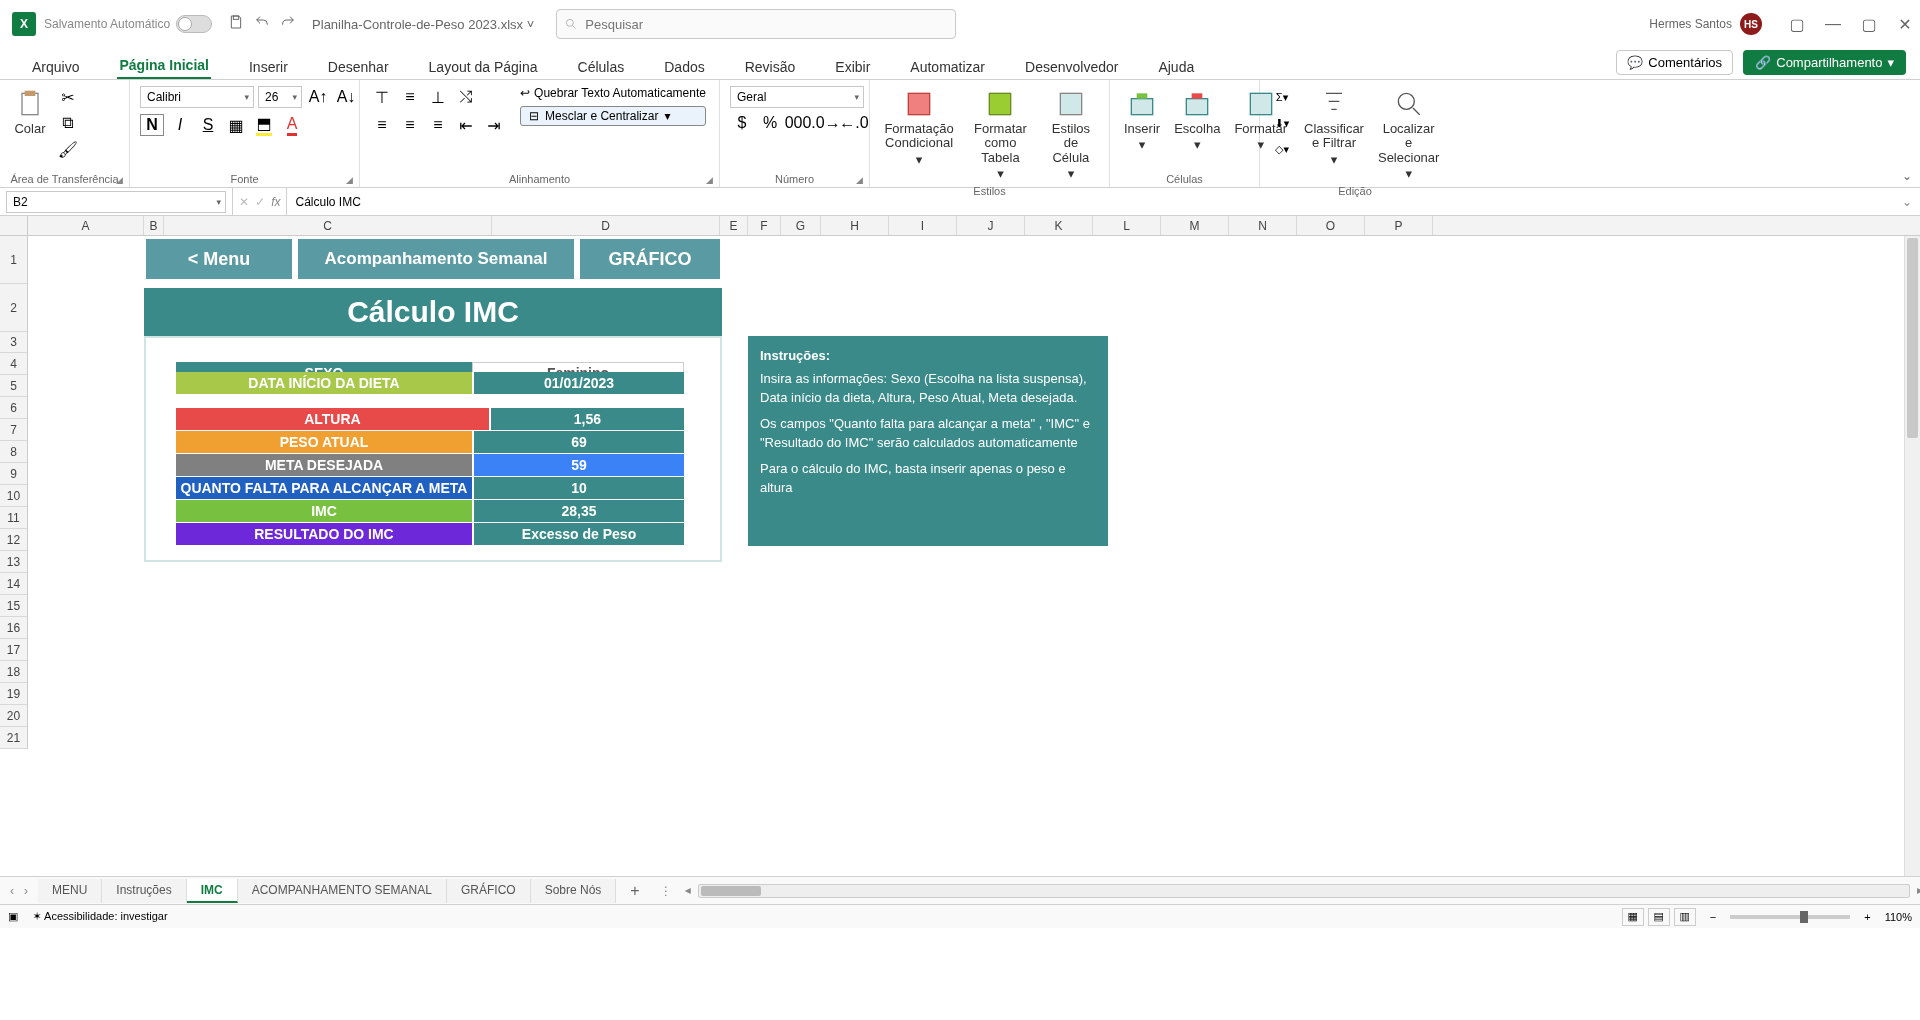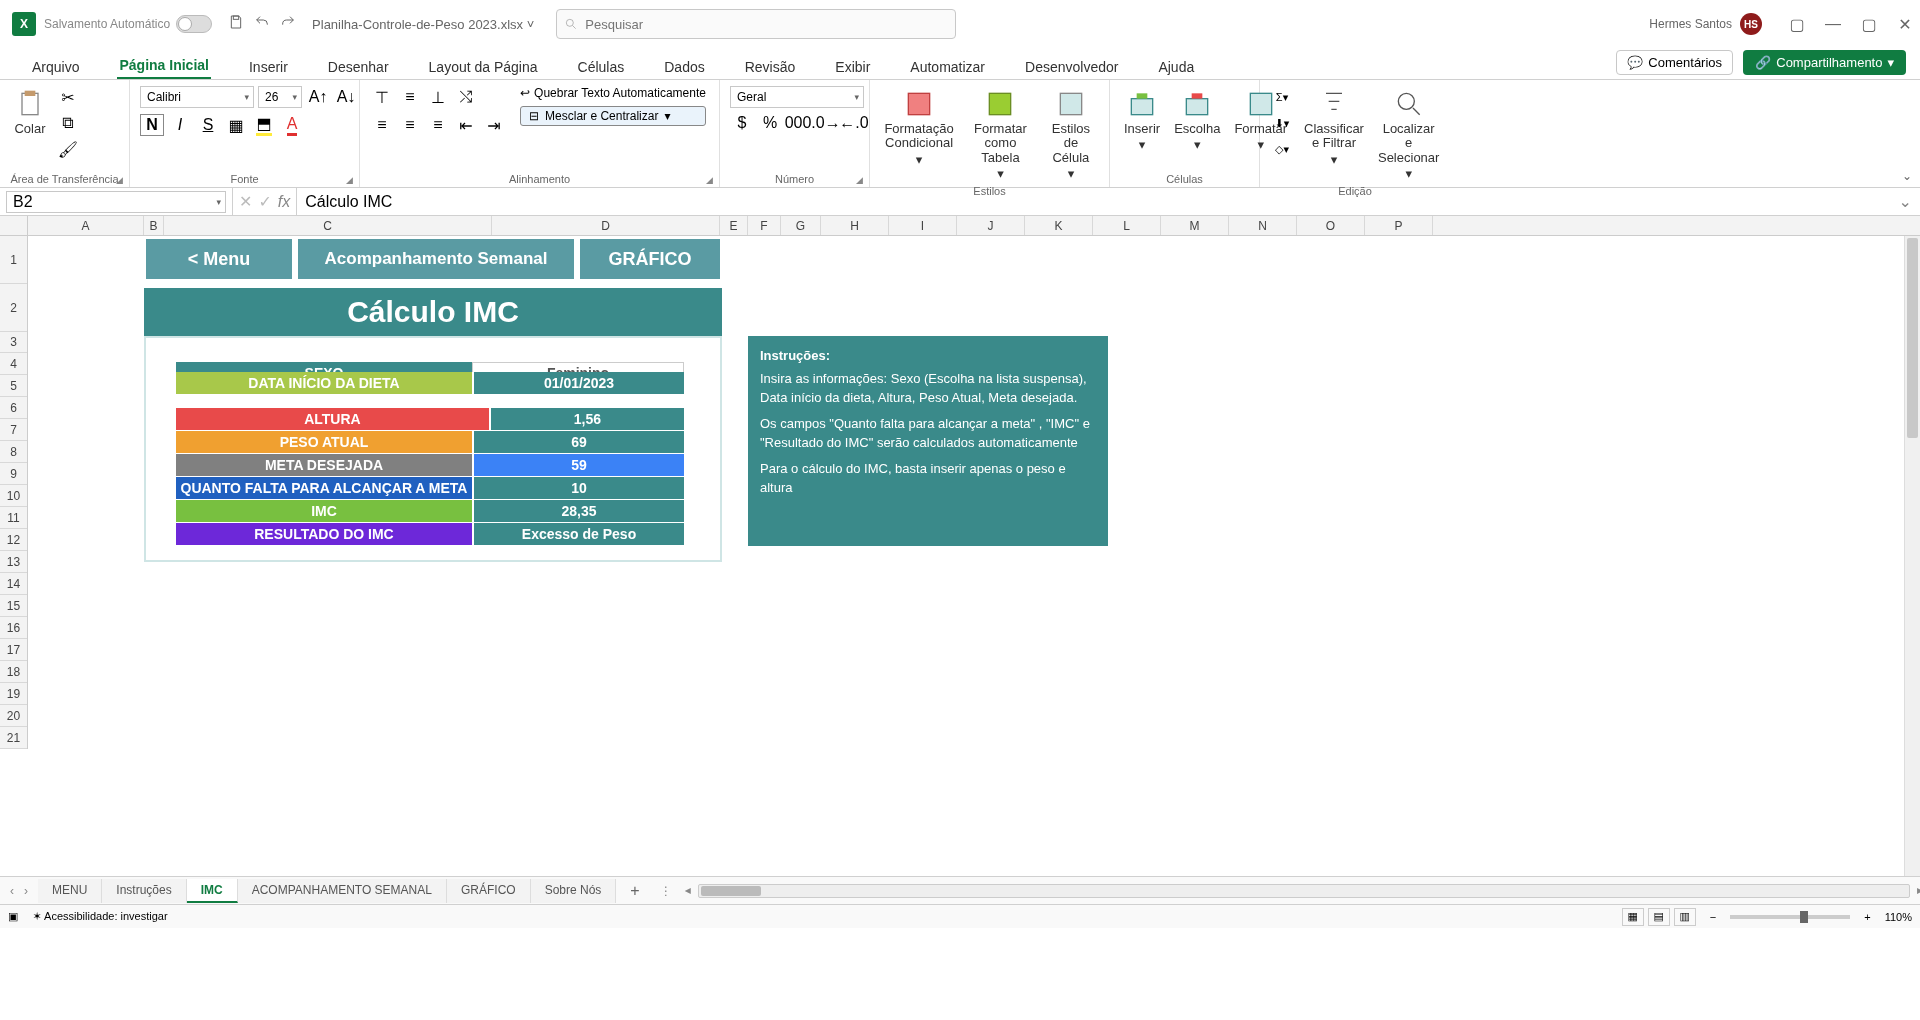--- a/index.html
+++ b/index.html
@@ -37,21 +37,21 @@
   .ribbon-group .label .launcher { position: absolute; right: -4px; bottom: 0; font-size: 9px; color: #888; }
   .big-btn { display: flex; flex-direction: column; align-items: center; font-size: 13px; color: #333; gap: 2px; padding: 2px 4px; text-align:center; line-height:1.1; }
   .big-btn svg { width: 32px; height: 32px; }
   .mini-row { display: flex; gap: 4px; }
   .mini-btn { width: 24px; height: 22px; border: 1px solid transparent; display: flex; align-items: center; justify-content: center; }
   .combo { height: 22px; border: 1px solid #c8c8c8; background: #fff; font-size: 12px; padding: 0 18px 0 6px; position: relative; display: flex; align-items: center; }
   .combo::after { content: "▾"; position: absolute; right: 4px; font-size: 9px; color: #666; }
   .drop { background: #f3f3f3; border: 1px solid #c8c8c8; font-size: 12px; padding: 2px 8px; display: flex; align-items: center; gap: 6px; border-radius: 3px; }
   .ribbon-collapse { position: absolute; right: 8px; bottom: 4px; font-size: 12px; color: #666; }
   
-  .formula-bar { height: 28px; border-bottom: 1px solid #d0d0d0; display: flex; align-items: center; font-size: 16px; justify-content: center; }
+  .formula-bar { height: 28px; border-bottom: 1px solid #d0d0d0; display: flex; align-items: center; font-size: 12px; justify-content: center; }
   .name-box { width: 220px; height: 22px; border: 1px solid #c8c8c8; margin: 0 6px; padding: 0 6px; display: flex; align-items: center; position: relative; }
   .name-box::after { content: "▾"; position: absolute; right: 4px; font-size: 9px; color: #666; }
   .fx-btns { display: flex; gap: 6px; align-items: center; color: #888; padding: 0 6px; border-left: 1px solid #d0d0d0; border-right: 1px solid #d0d0d0; height: 100%; }
   .fx-input { flex: 1; padding: 0 8px; }
   
   .grid-wrap { display: flex; height: 660px; }
   .grid { position: relative; flex: 1; overflow: hidden; }
   .col-headers { display: flex; height: 20px; background: #f3f3f3; border-bottom: 1px solid #ccc; font-size: 12px; color: #444; }
   .corner { width: 28px; border-right: 1px solid #ccc; background: #f3f3f3; }
   .ch { border-right: 1px solid #d8d8d8; text-align: center; line-height: 20px; }

